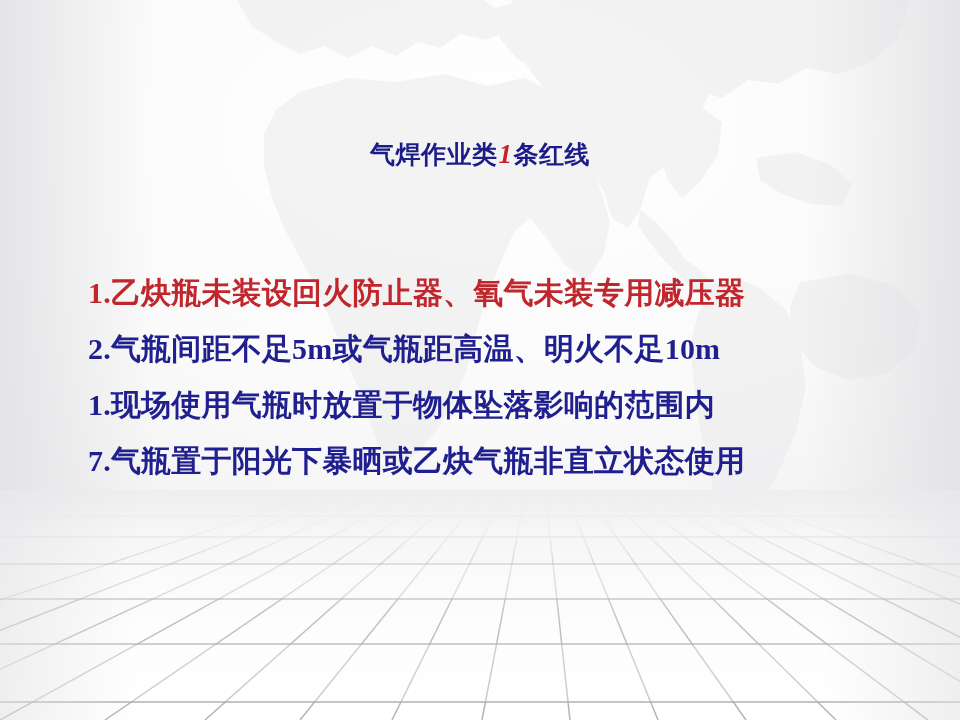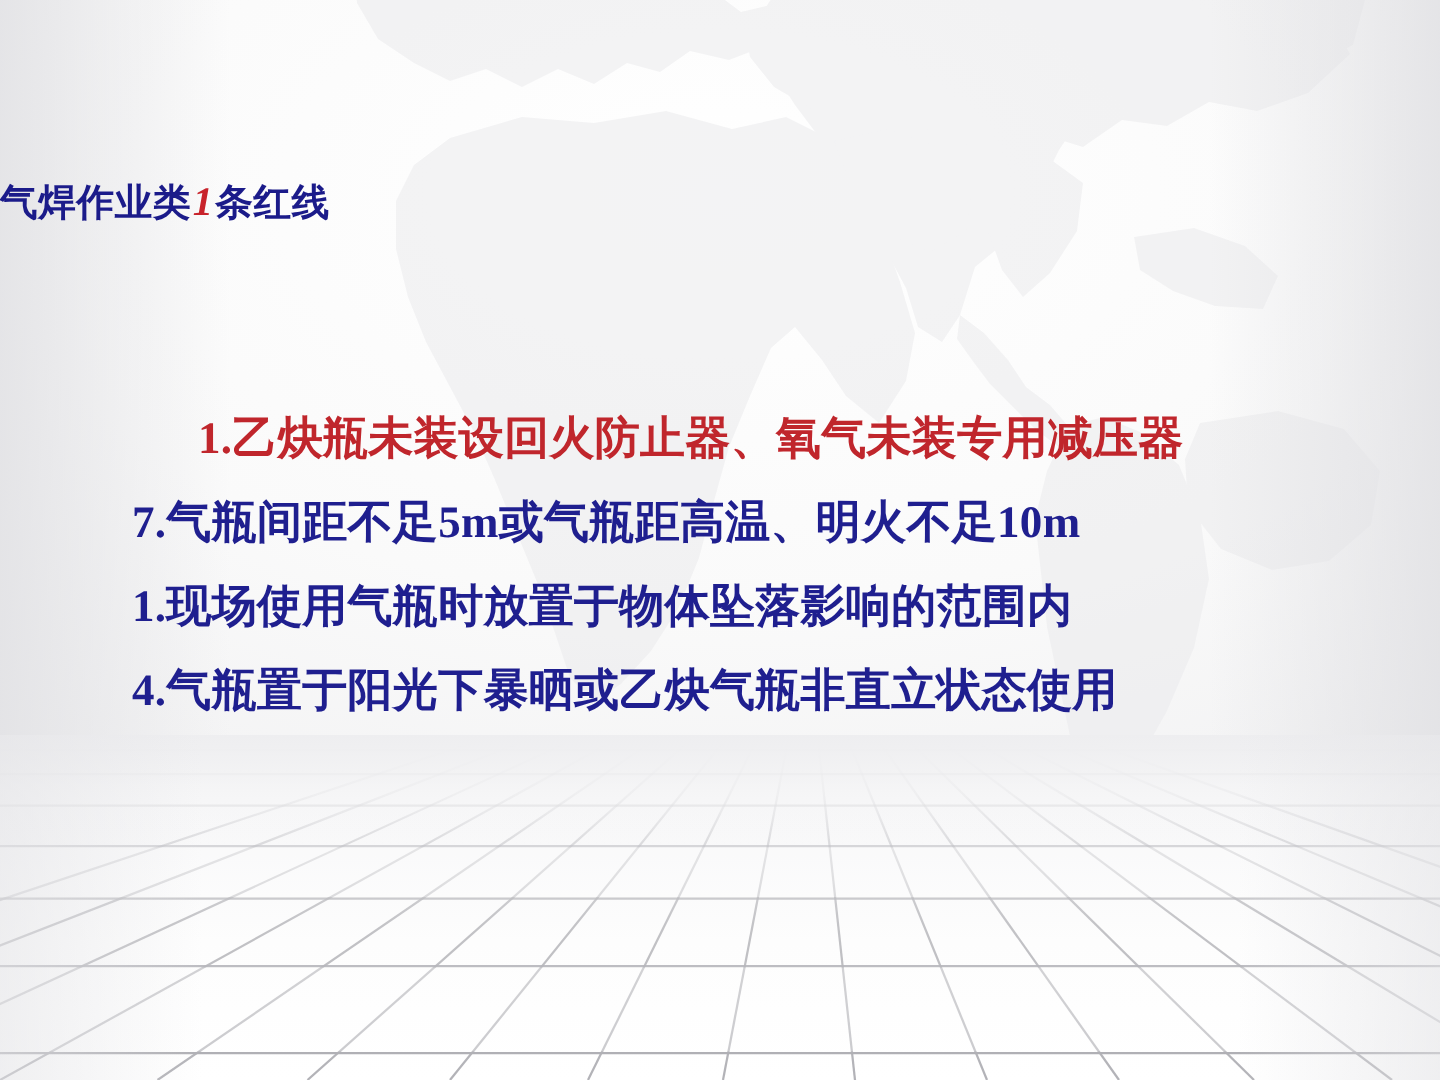--- a/index.html
+++ b/index.html
@@ -64,21 +64,22 @@
     inset: 0;
     background:
       linear-gradient(to right, rgba(226,226,229,0.55) 0%, rgba(255,255,255,0) 14%, rgba(255,255,255,0) 86%, rgba(226,226,229,0.55) 100%);
   }
 
   
   .title-wrap {
     position: absolute;
     left: 0;
     right: 0;
-    top: 118px;
+    top: 138px;
+    text-align: center;
     font-family: Liberation Serif, serif;
   }
   .title {
     display: inline-block;
     font-size: 25px;
     font-weight: bold;
     line-height: 1.2;
     color: #1b1b8a;
     letter-spacing: 0.5px;
     white-space: nowrap;
@@ -102,21 +103,20 @@
     font-size: 30px;
     font-weight: bold;
     line-height: 56px;
     height: 56px;
     letter-spacing: 0.2px;
     white-space: nowrap;
     color: #1f1f8f;
   }
   .line.red {
     color: #c0262c;
-    margin-left: 44px;
   }
 </style>
 </head>
 <body>
 
 <div class="slide">
 
   <div class="bg-layer">
     <svg class="worldmap" viewBox="0 0 960 540" preserveAspectRatio="xMidYMid slice" aria-hidden="true">
       <g fill="#ebebed" stroke="none">
@@ -221,23 +221,23 @@
     <div class="title">
       <span>气焊作业类</span><span class="accent">1</span><span>条红线</span>
     </div>
   </div>
 
   <div class="lines">
     <div class="line red">
       <span>1.乙炔瓶未装设回火防止器、氧气未装专用减压器</span>
     </div>
     <div class="line">
-      <span>7.气瓶间距不足5m或气瓶距高温、明火不足10m</span>
+      <span>2.气瓶间距不足5m或气瓶距高温、明火不足10m</span>
     </div>
     <div class="line">
       <span>1.现场使用气瓶时放置于物体坠落影响的范围内</span>
     </div>
     <div class="line">
-      <span>4.气瓶置于阳光下暴晒或乙炔气瓶非直立状态使用</span>
+      <span>7.气瓶置于阳光下暴晒或乙炔气瓶非直立状态使用</span>
     </div>
   </div>
 
 </div>
 
 </body></html>

